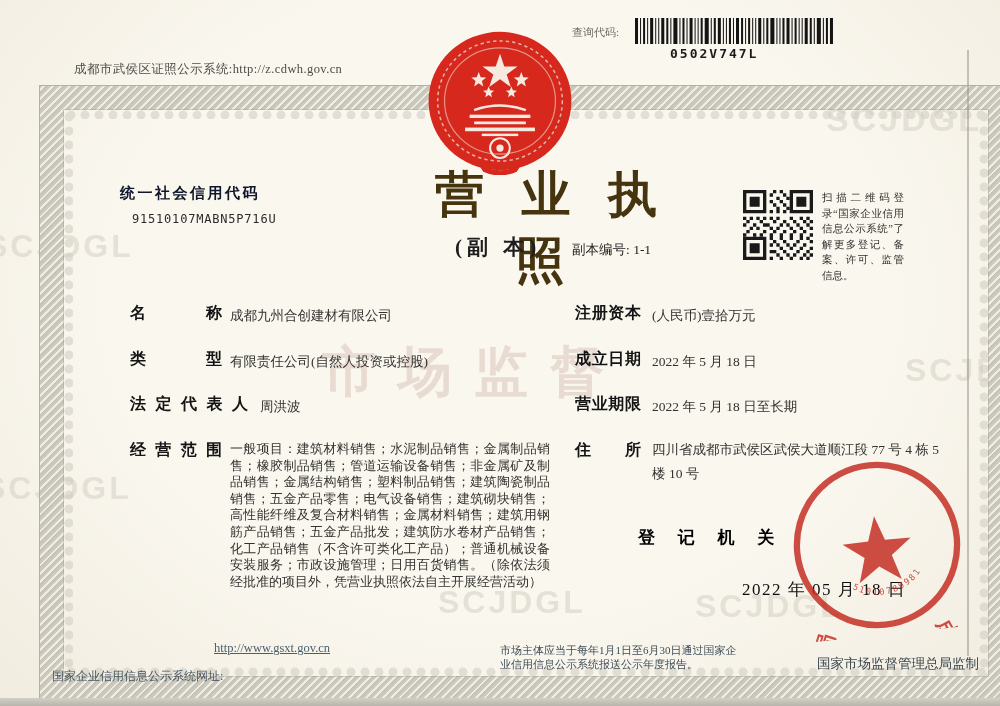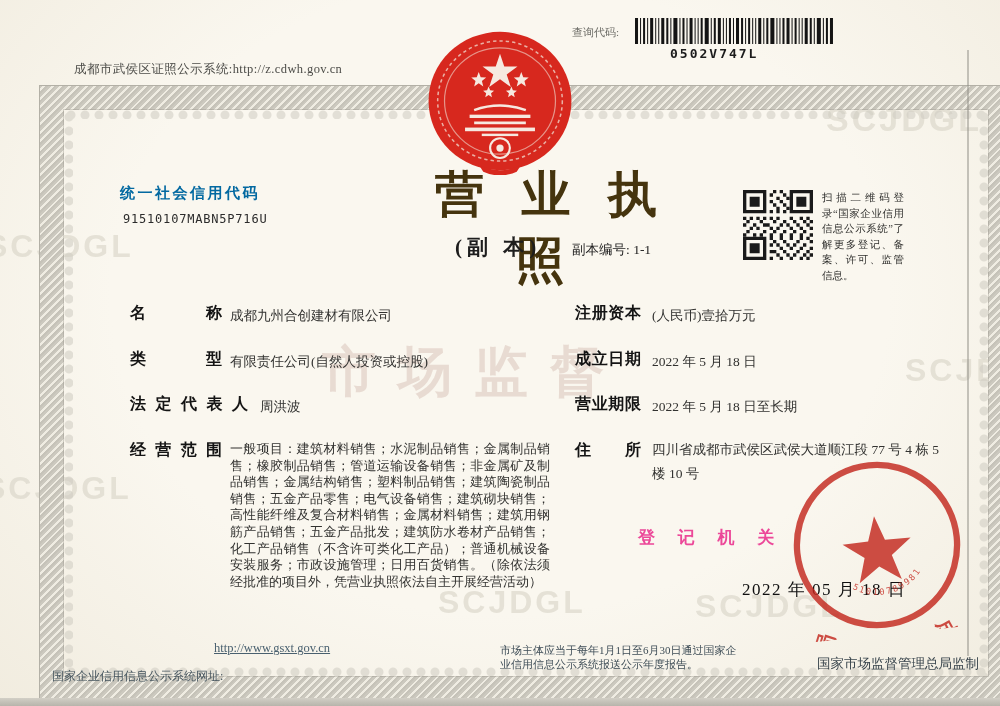--- a/index.html
+++ b/index.html
@@ -29,35 +29,35 @@
     background-size:14px 9px,14px 9px,9px 14px,9px 14px;
     background-position:0 0,0 100%,0 0,100% 0;
     background-repeat:repeat-x,repeat-x,repeat-y,repeat-y;
     opacity:.55;
   }
 
   
   .sys-url{left:74px;top:16px;font-size:12.5px;color:#4c4c48;letter-spacing:.4px;margin-top:45px;}
   .query-label{left:572px;top:25px;font-size:11px;color:#6a6a64;}
   .barcode-label{left:670px;top:46px;font-size:13px;font-weight:bold;letter-spacing:2px;color:#1c1c1c;}
-  .credit-label{left:120px;top:184px;font-size:15px;font-weight:bold;letter-spacing:2.5px;color:#0369a1;}
-  .credit-code{left:123px;top:212px;font-size:12px;letter-spacing:.8px;color:#2b2b2b;}
+  .credit-label{left:120px;top:184px;font-size:15px;font-weight:bold;letter-spacing:2.5px;color:#0f172a;}
+  .credit-code{left:132px;top:212px;font-size:12px;letter-spacing:.8px;color:#2b2b2b;}
   .doc-title{left:390px;top:162px;width:312px;text-align:center;font-size:49px;font-weight:800;
              letter-spacing:12px;color:#45340e;text-indent:12px;}
   .doc-subtitle{left:455px;top:233px;font-size:21px;letter-spacing:5px;color:#1d1d1d;font-weight:600;}
   .copy-no{left:572px;top:241px;font-size:13.5px;color:#222;}
   .qr-caption{left:822px;top:190px;width:82px;font-size:10.5px;line-height:1.48;color:#30302e;text-align:justify;}
 
   .field-label{width:92px;font-size:16px;font-weight:bold;color:#141414;
                font-family:"Liberation Sans","DejaVu Sans",sans-serif;
                text-align:justify;text-align-last:justify;}
   .field-value{font-size:13.5px;color:#323230;line-height:1.35;}
   .scope-value{width:320px;font-size:13px;line-height:16.6px;text-align:justify;}
   .addr-value{width:302px;line-height:24px;}
-  .authority-label{left:638px;top:526px;font-size:17px;font-weight:bold;letter-spacing:9px;color:#ec4899;
+  .authority-label{left:638px;top:526px;font-size:17px;font-weight:bold;letter-spacing:9px;color:#000000;
                    font-family:"Liberation Sans","DejaVu Sans",sans-serif;}
   .reg-date{left:742px;top:578px;font-size:17px;color:#101010;letter-spacing:1.5px;z-index:3;}
 
   .footer-url{left:214px;top:641px;font-size:12.5px;color:#49606f;text-decoration:underline;z-index:5;}
   .footer-notice{left:500px;top:644px;width:238px;font-size:11px;line-height:13.5px;color:#3e4d57;z-index:5;}
   .footer-site{left:52px;top:668px;font-size:12px;color:#47565f;z-index:5;}
   .footer-issuer{left:817px;top:655px;font-size:13.5px;color:#39454d;z-index:5;}
 
   
   .wm{font-family:"Liberation Sans","DejaVu Sans",sans-serif;font-weight:bold;font-size:32px;

